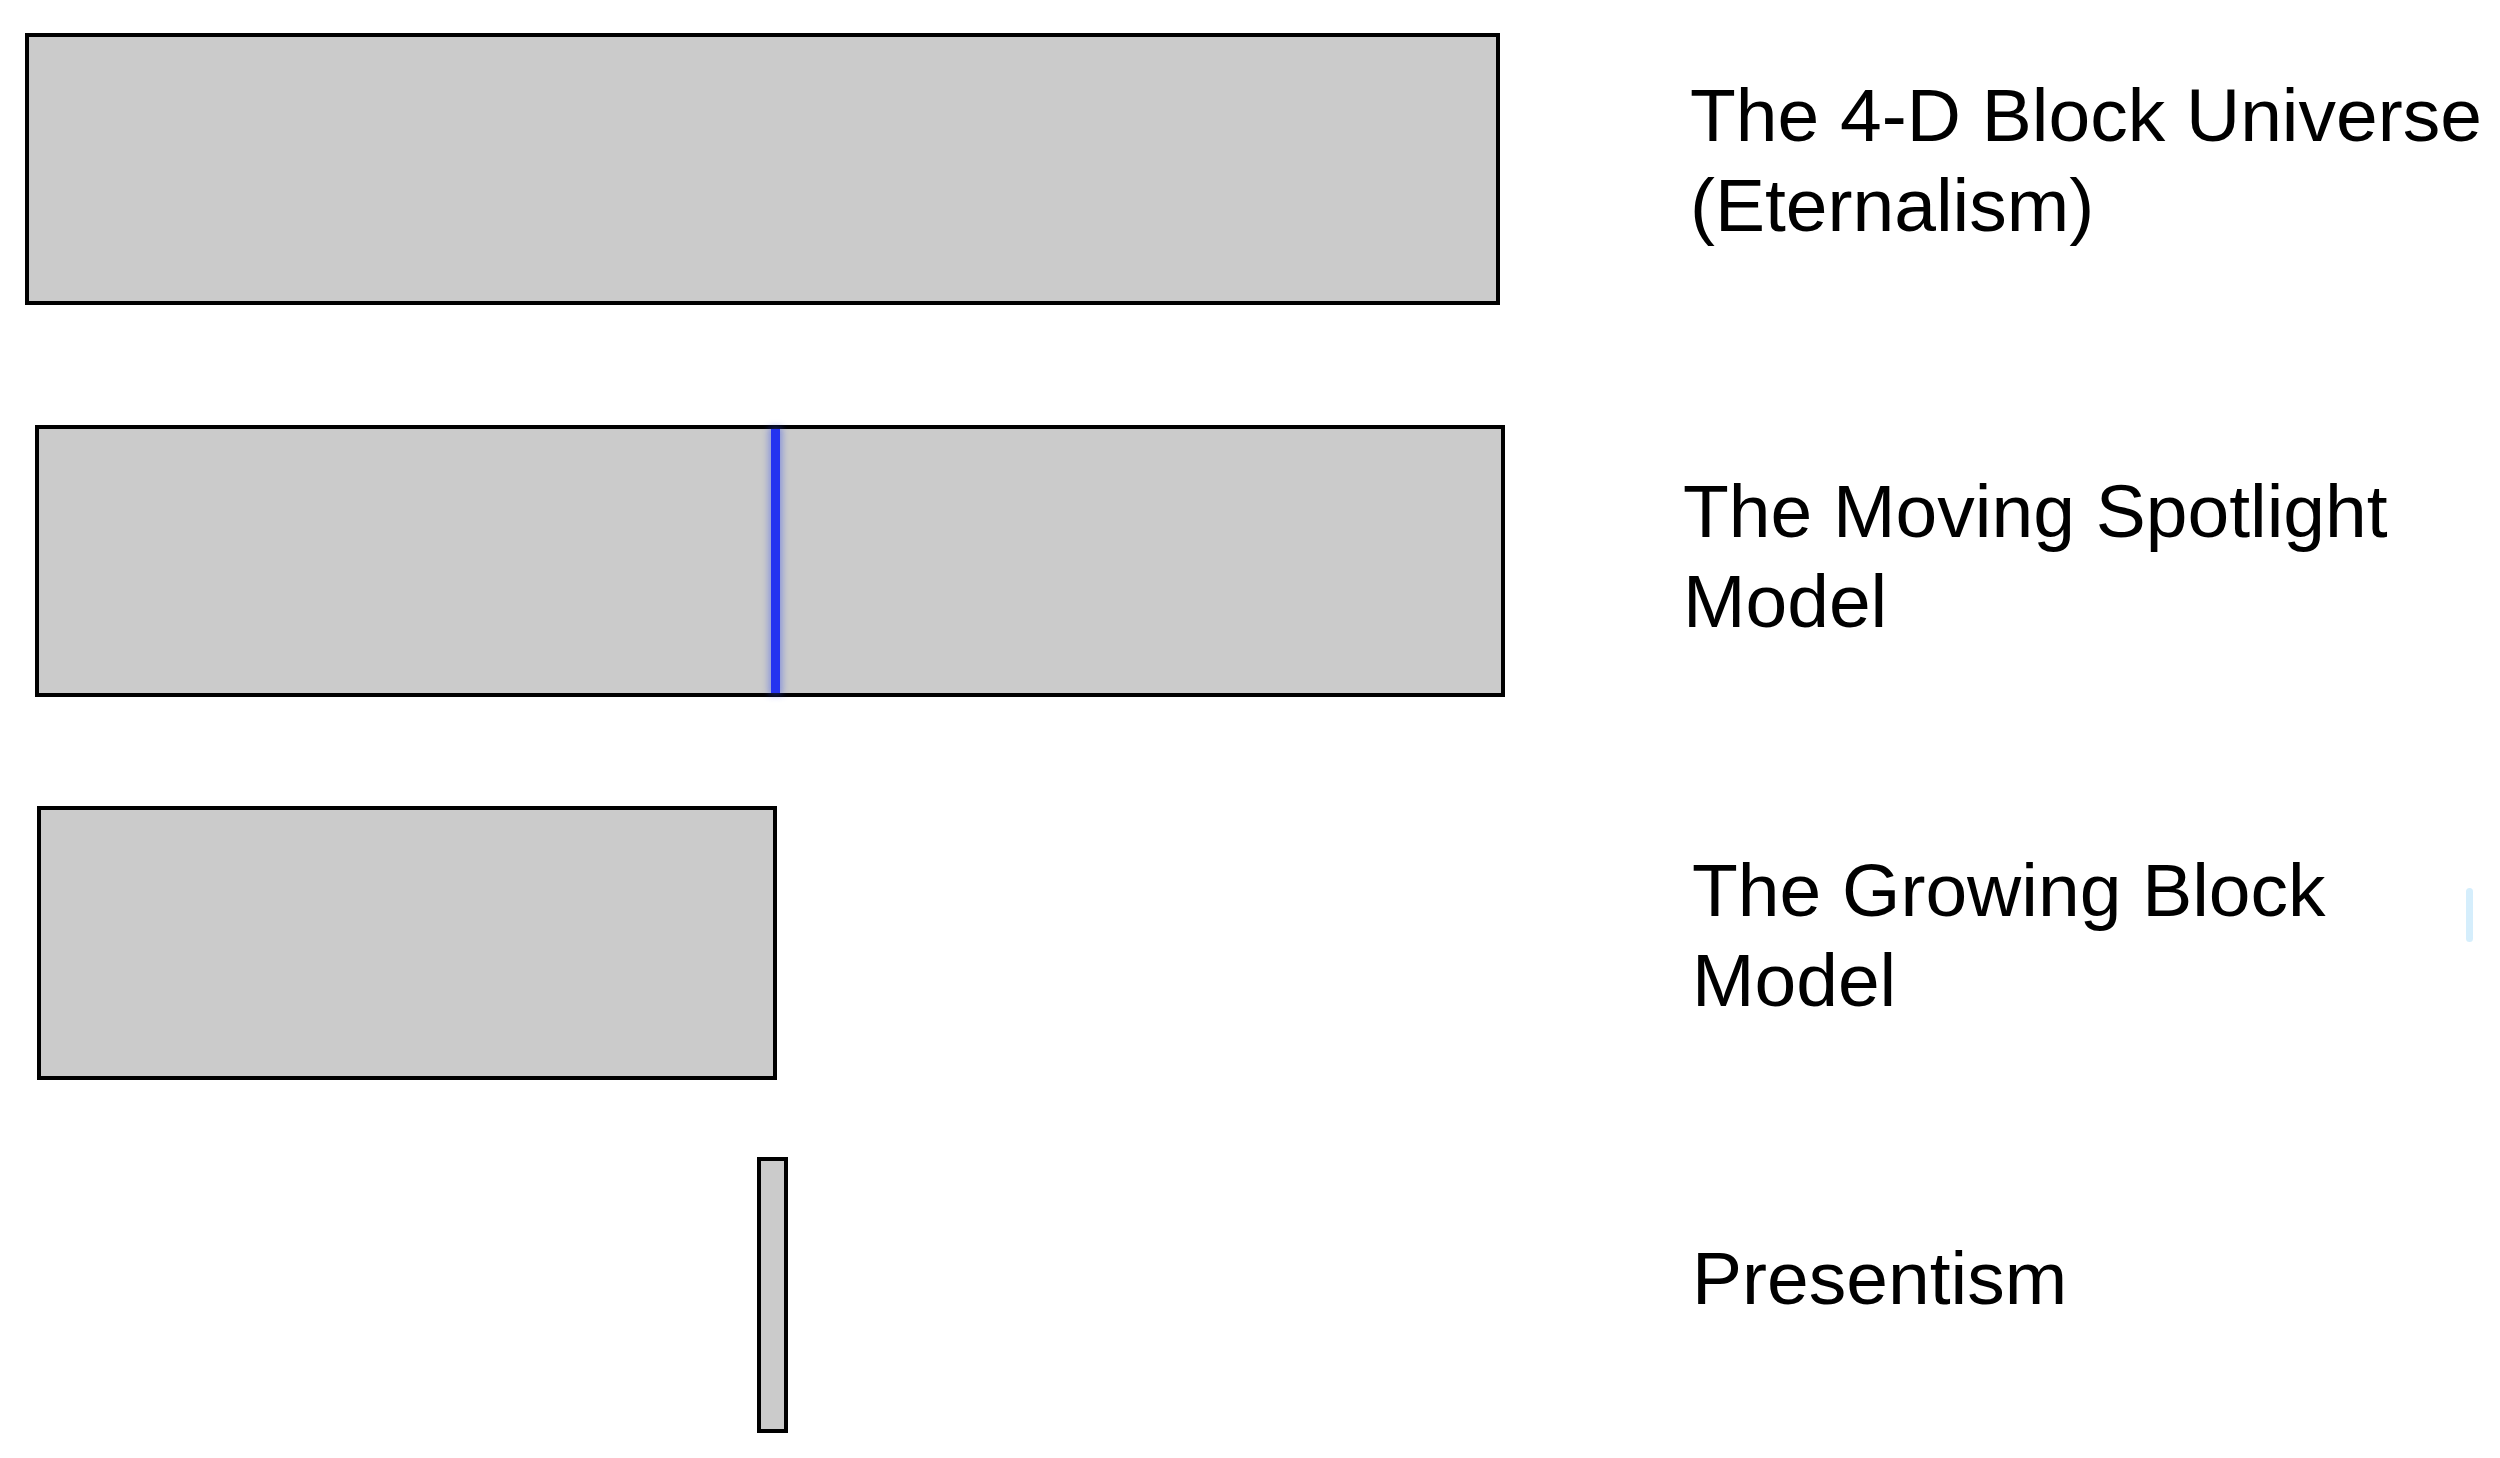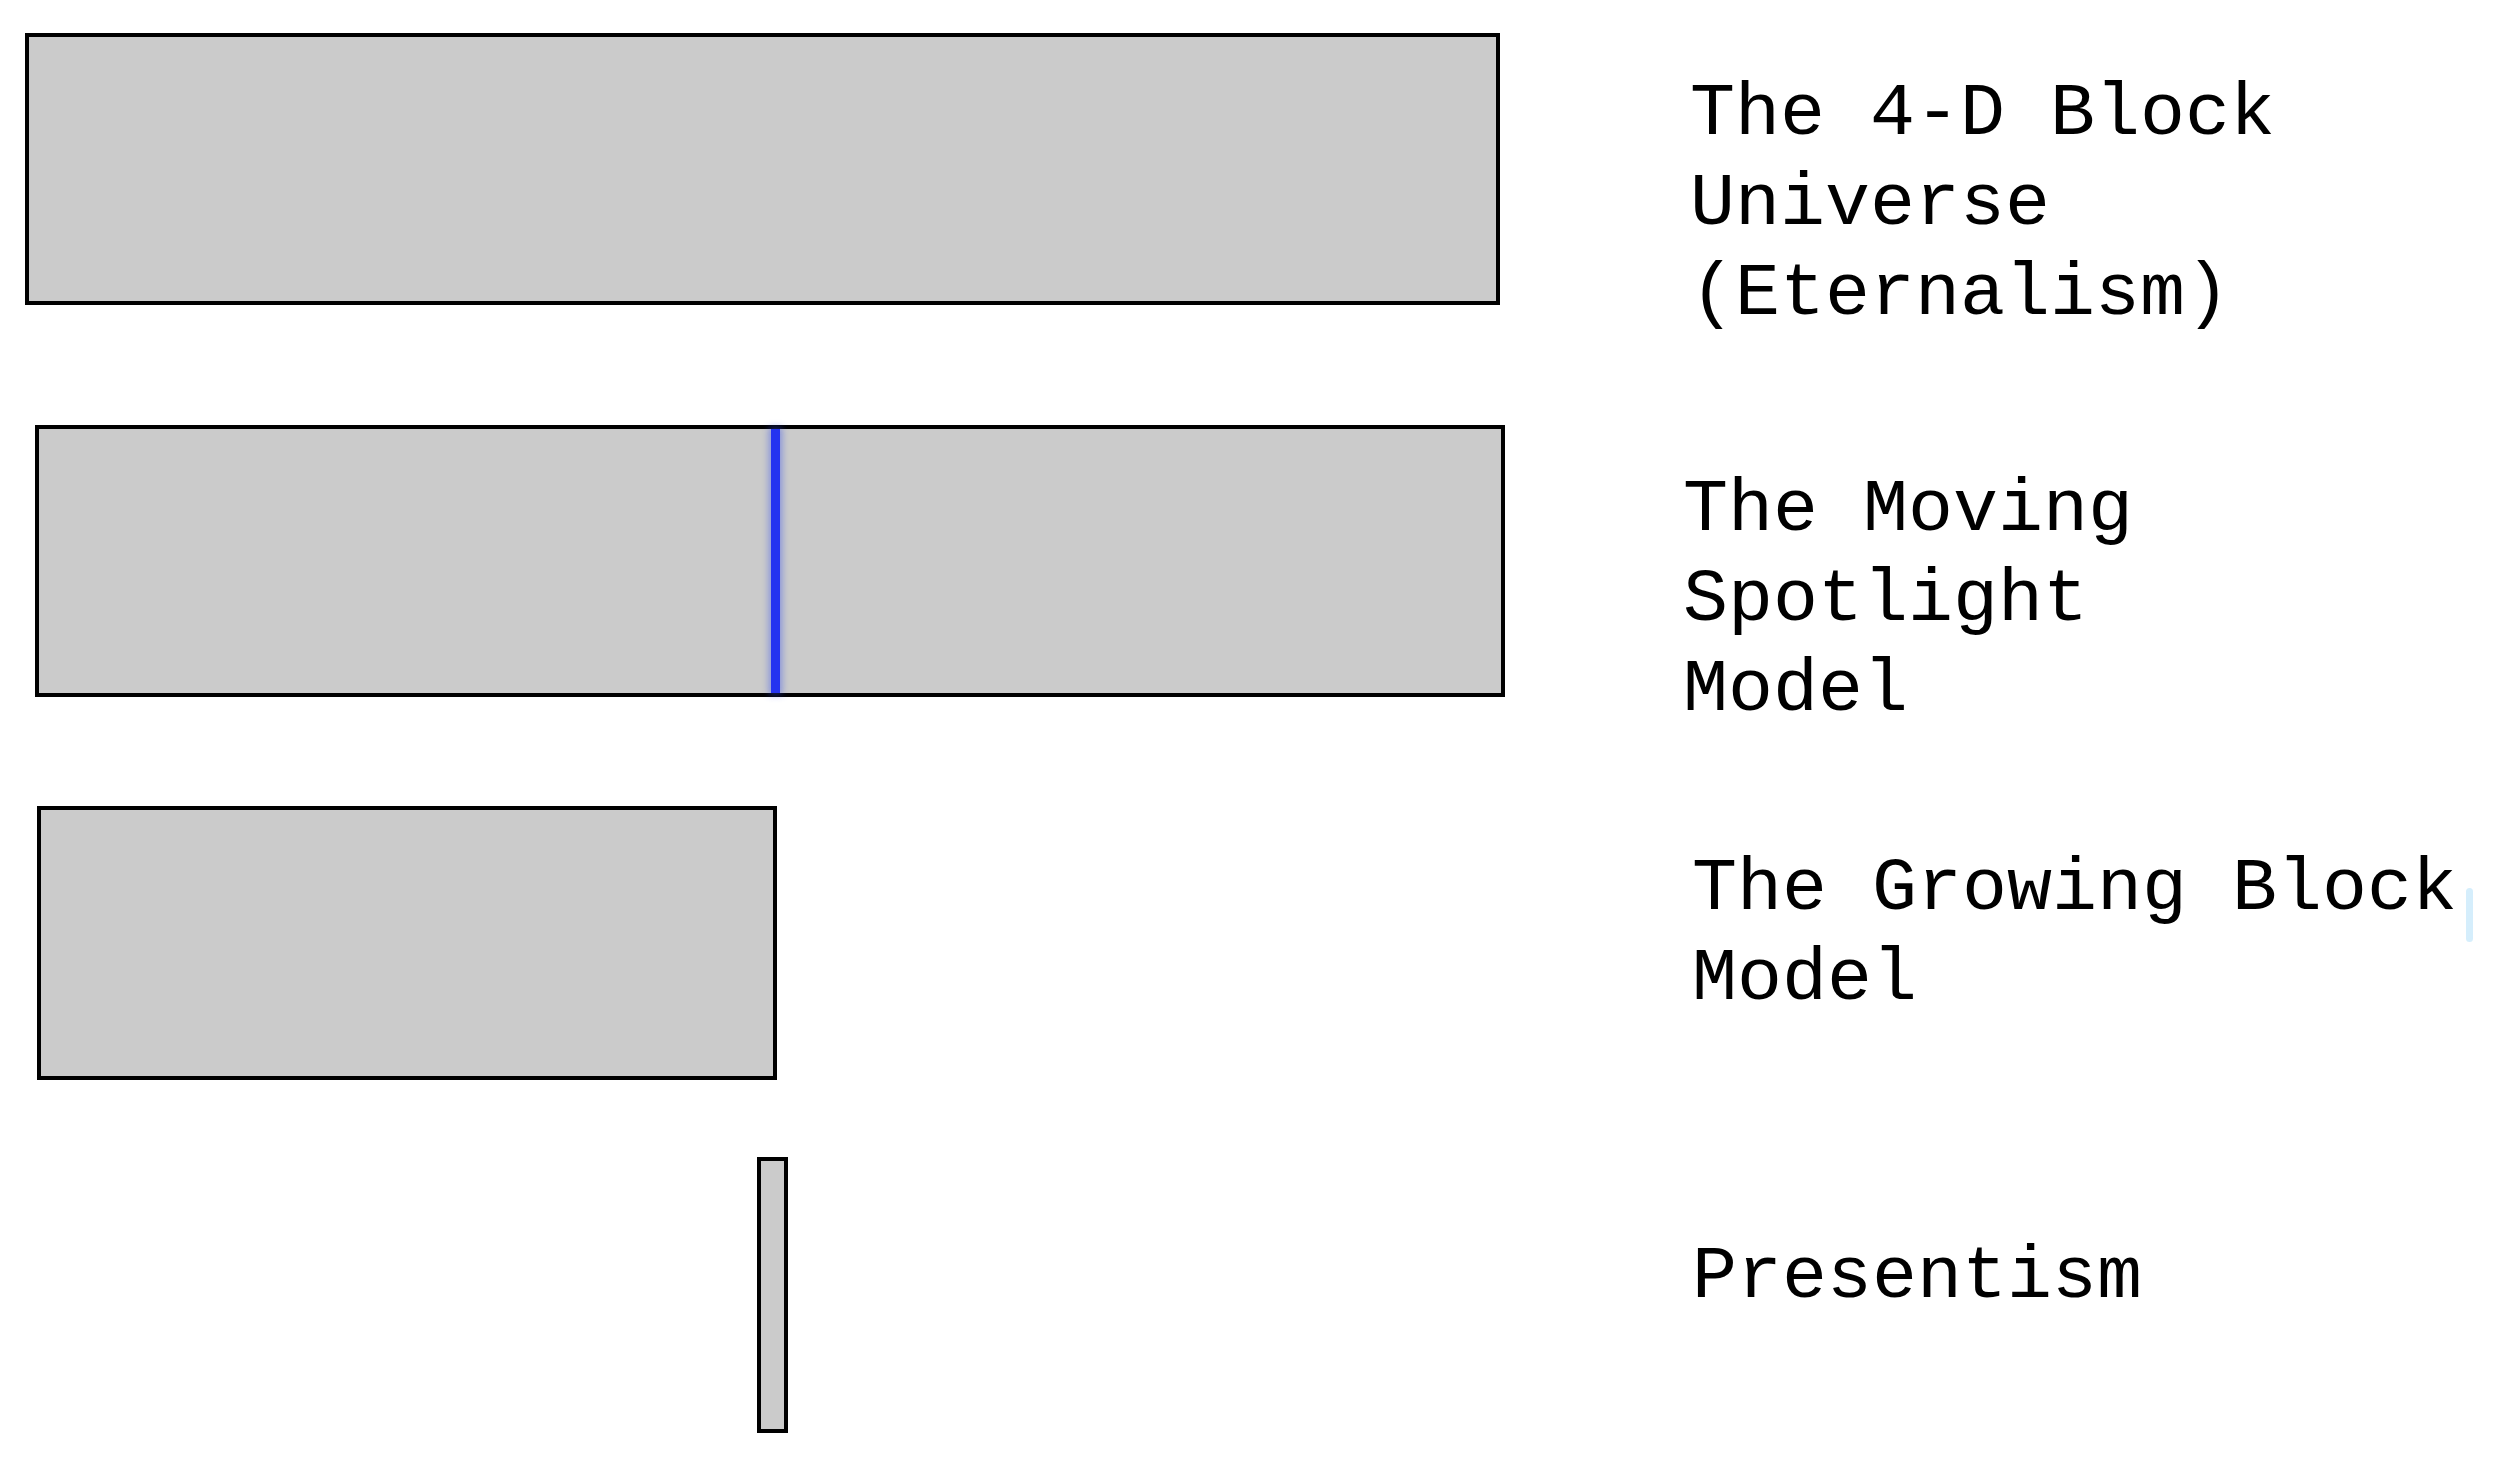--- a/index.html
+++ b/index.html
@@ -5,21 +5,21 @@
   html, body {
     margin: 0;
     padding: 0;
     background: #ffffff;
   }
   .canvas {
     position: relative;
     width: 2500px;
     height: 1458px;
     background: var(--background, #ffffff);
-    font-family: Liberation Mono, monospace;
+    font-family: Liberation Sans, sans-serif;
     color: var(--text-color, #000000);
     overflow: hidden;
   }
   .bar {
     position: absolute;
     box-sizing: border-box;
     background: var(--bar-fill, #cbcbcb);
     border: 4px solid var(--bar-border, #000000);
   }
   .bar-eternalism      { left: 25px;  top: 33px;   width: 1475px; height: 272px; }

